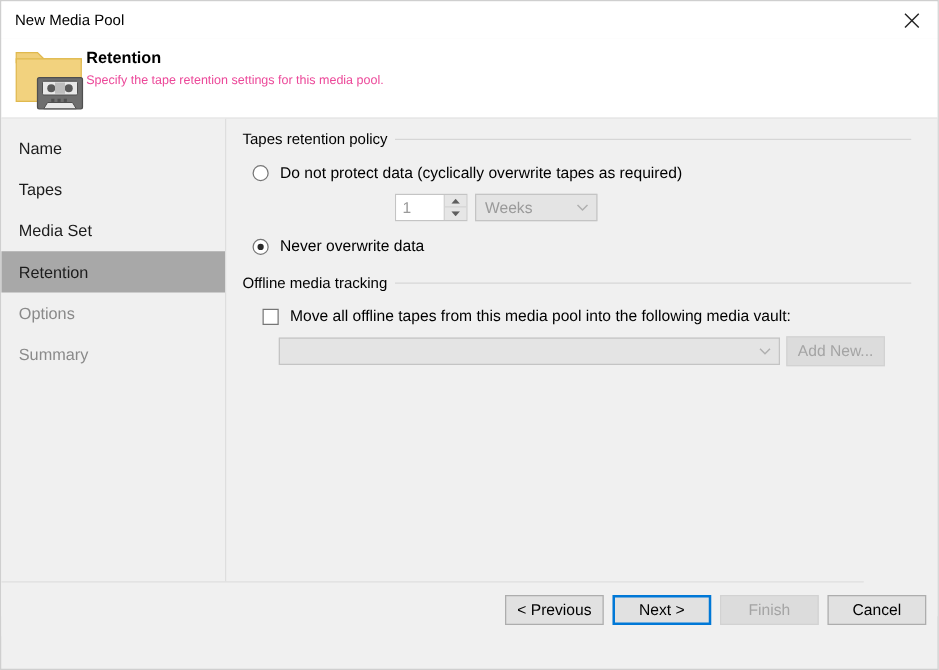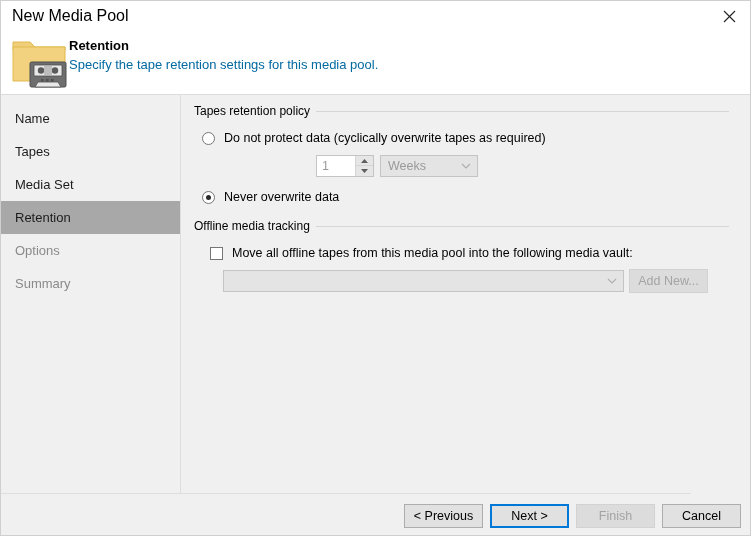--- a/index.html
+++ b/index.html
@@ -25,21 +25,21 @@
   }
 
   
   .titlebar {
     position: absolute; left: 0; top: 0;
     width: 751px; height: 30px;
     background: #ffffff;
   }
   .titlebar-text {
     position: absolute; left: 11px; top: 8px;
-    font-size: 16px; color: #000000;
+    font-size: 12px; color: #000000;
     line-height: 14px;
     white-space: nowrap;
   }
   .close-btn {
     position: absolute; right: 0; top: 0;
     width: 46px; height: 30px;
     display: flex; align-items: center; justify-content: center;
     cursor: default;
   }
   .close-btn svg { display: block; }
@@ -55,21 +55,21 @@
     width: 56px; height: 54px;
   }
   .header-title {
     position: absolute; left: 68px; top: 7px;
     font-size: 13px; font-weight: bold; color: #000000;
     line-height: 16px;
     white-space: nowrap;
   }
   .header-sub {
     position: absolute; left: 68px; top: 26px;
-    font-size: 13px; color: #0369a1;
+    font-size: 10px; color: #ec4899;
     line-height: 16px;
     white-space: nowrap;
   }
   .header-rule {
     position: absolute; left: 0; top: 93px;
     width: 751px; height: 1px;
     background: #dcdcdc;
   }
 
   
@@ -251,21 +251,21 @@
     border-color: #d2d2d2;
     color: #a4a4a4;
   }
   .btn.default-btn {
     border: 2px solid #0078d7;
     background: #e1e1e1;
   }
 
   
   .footer {
-    position: absolute; left: 0; top: 492px;
+    position: absolute; left: 0; top: 464px;
     width: 690px; height: 44px;
     background: #f0f0f0;
     border-top: 1px solid #dedede;
   }
   .footer .btn { top: 10px; }
 </style>
 </head>
 <body>
 
 <div class="window">

